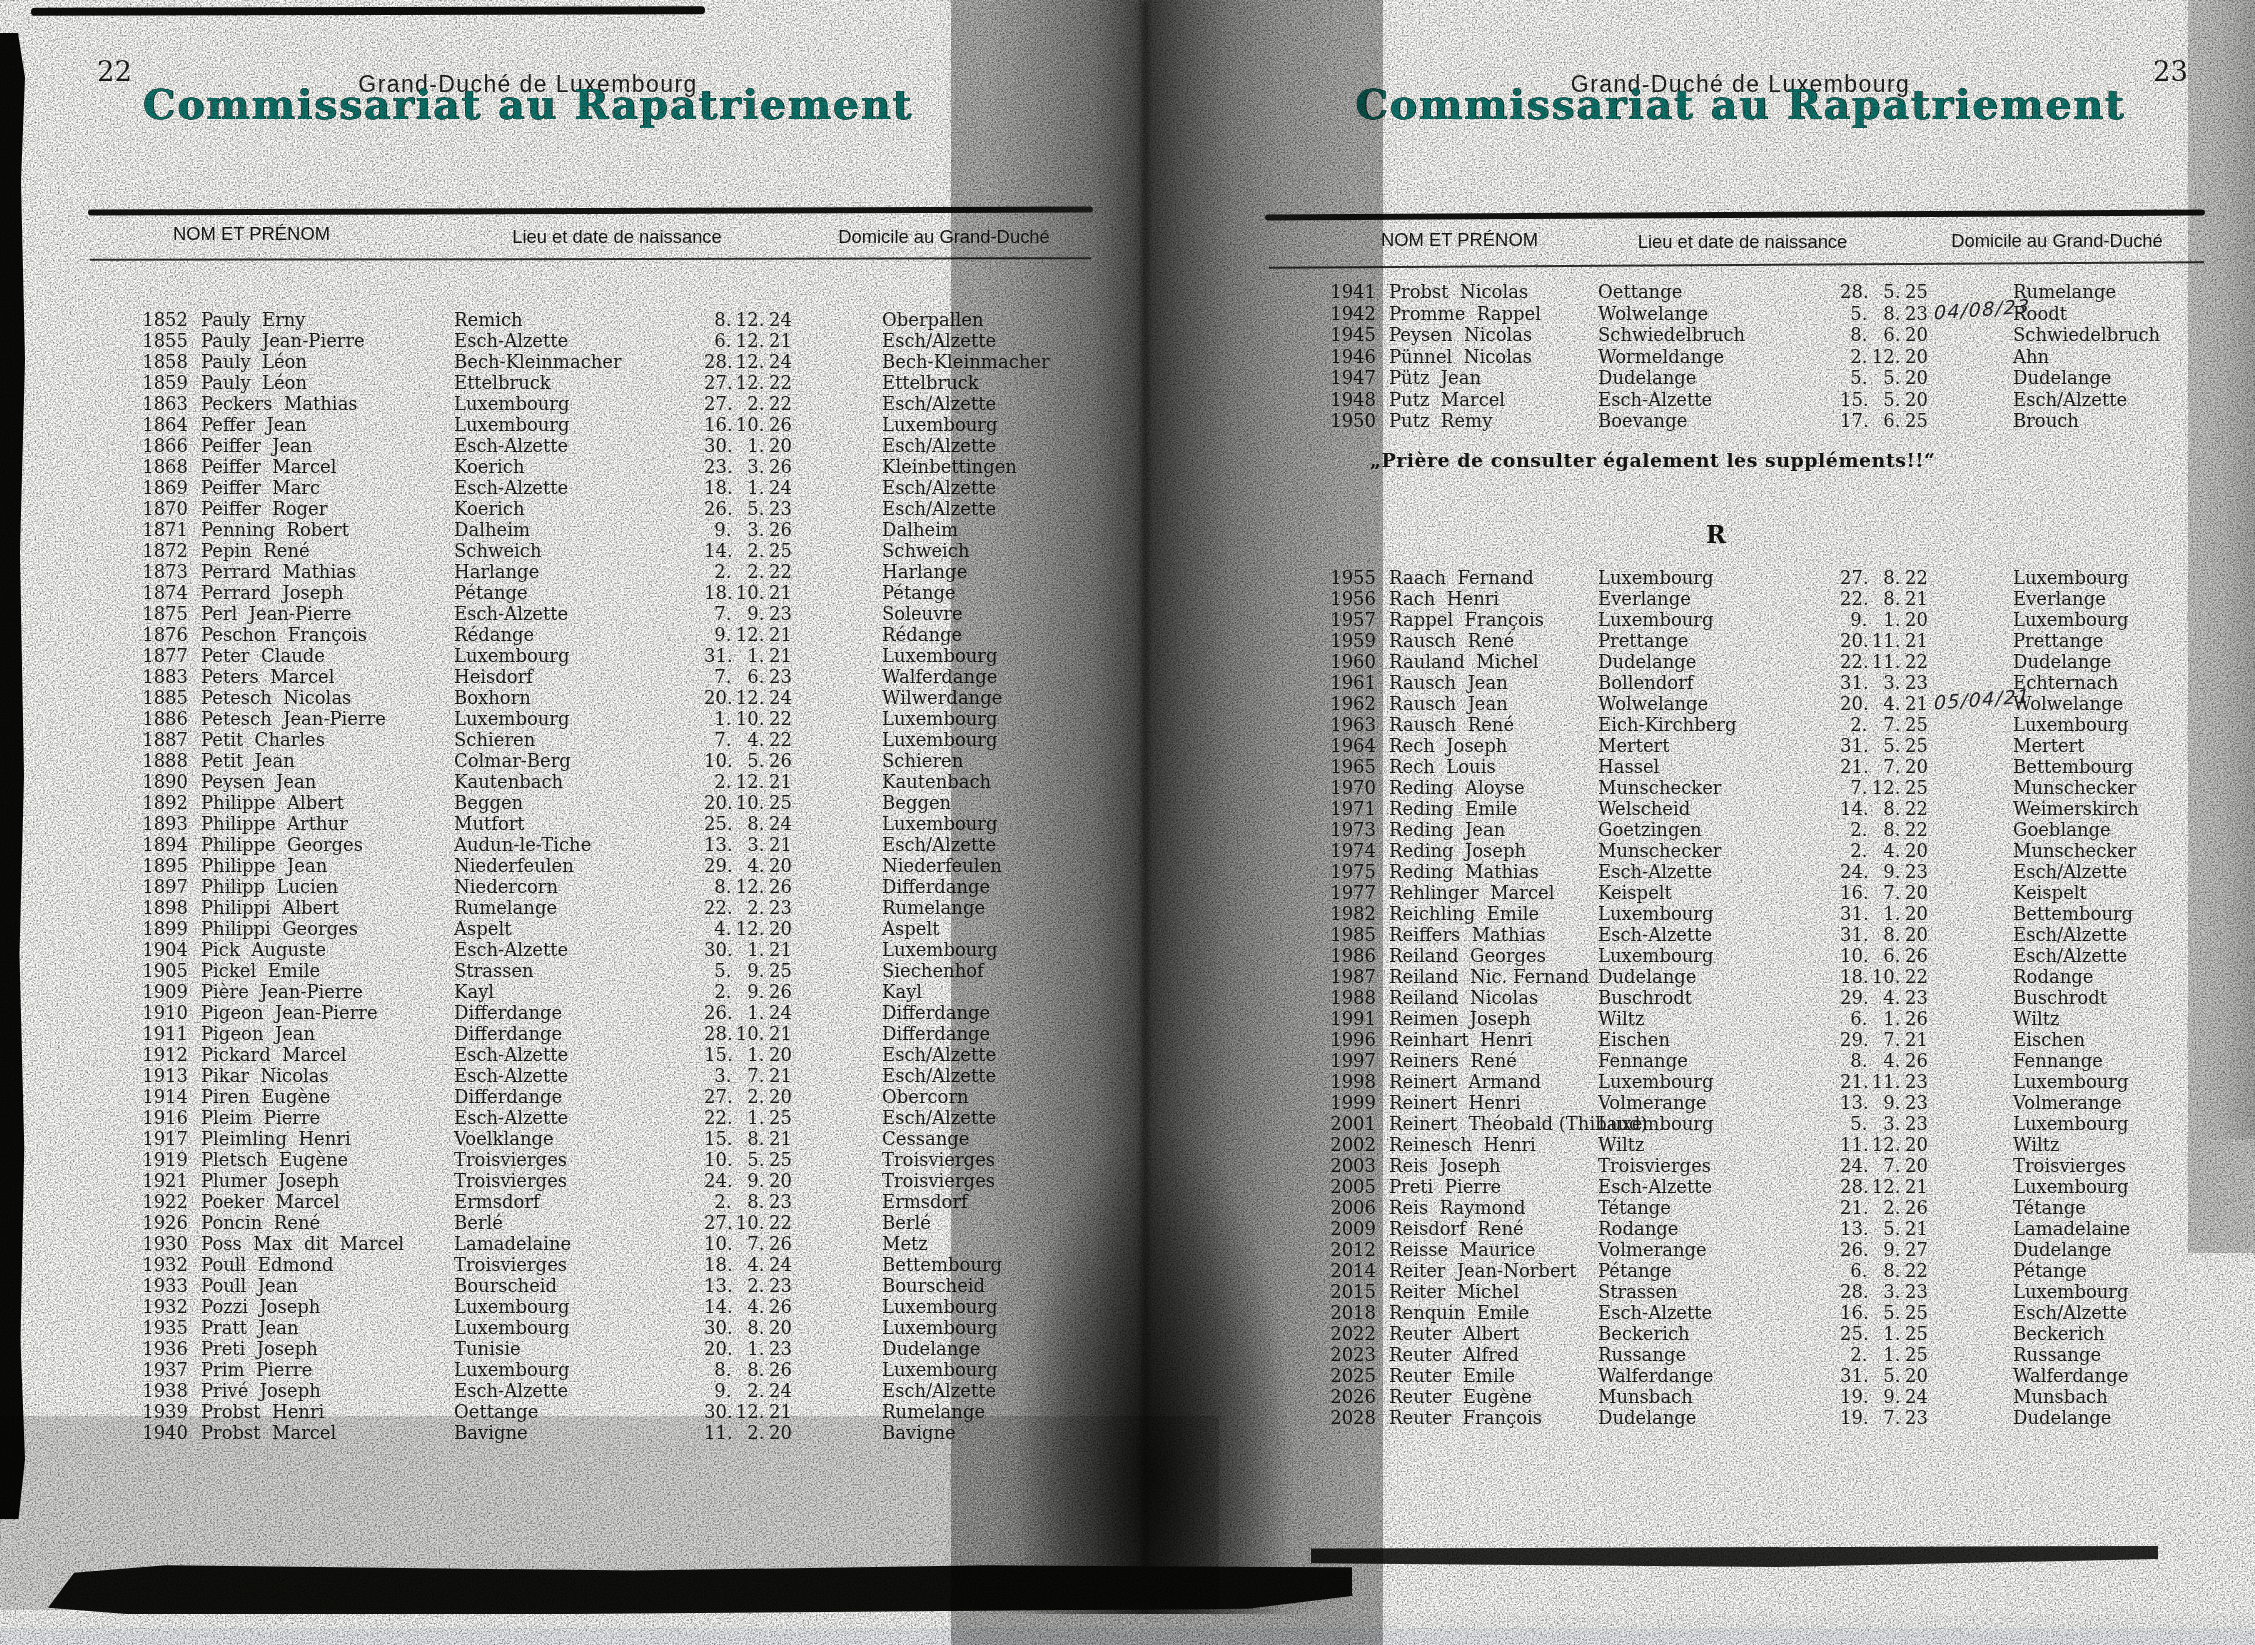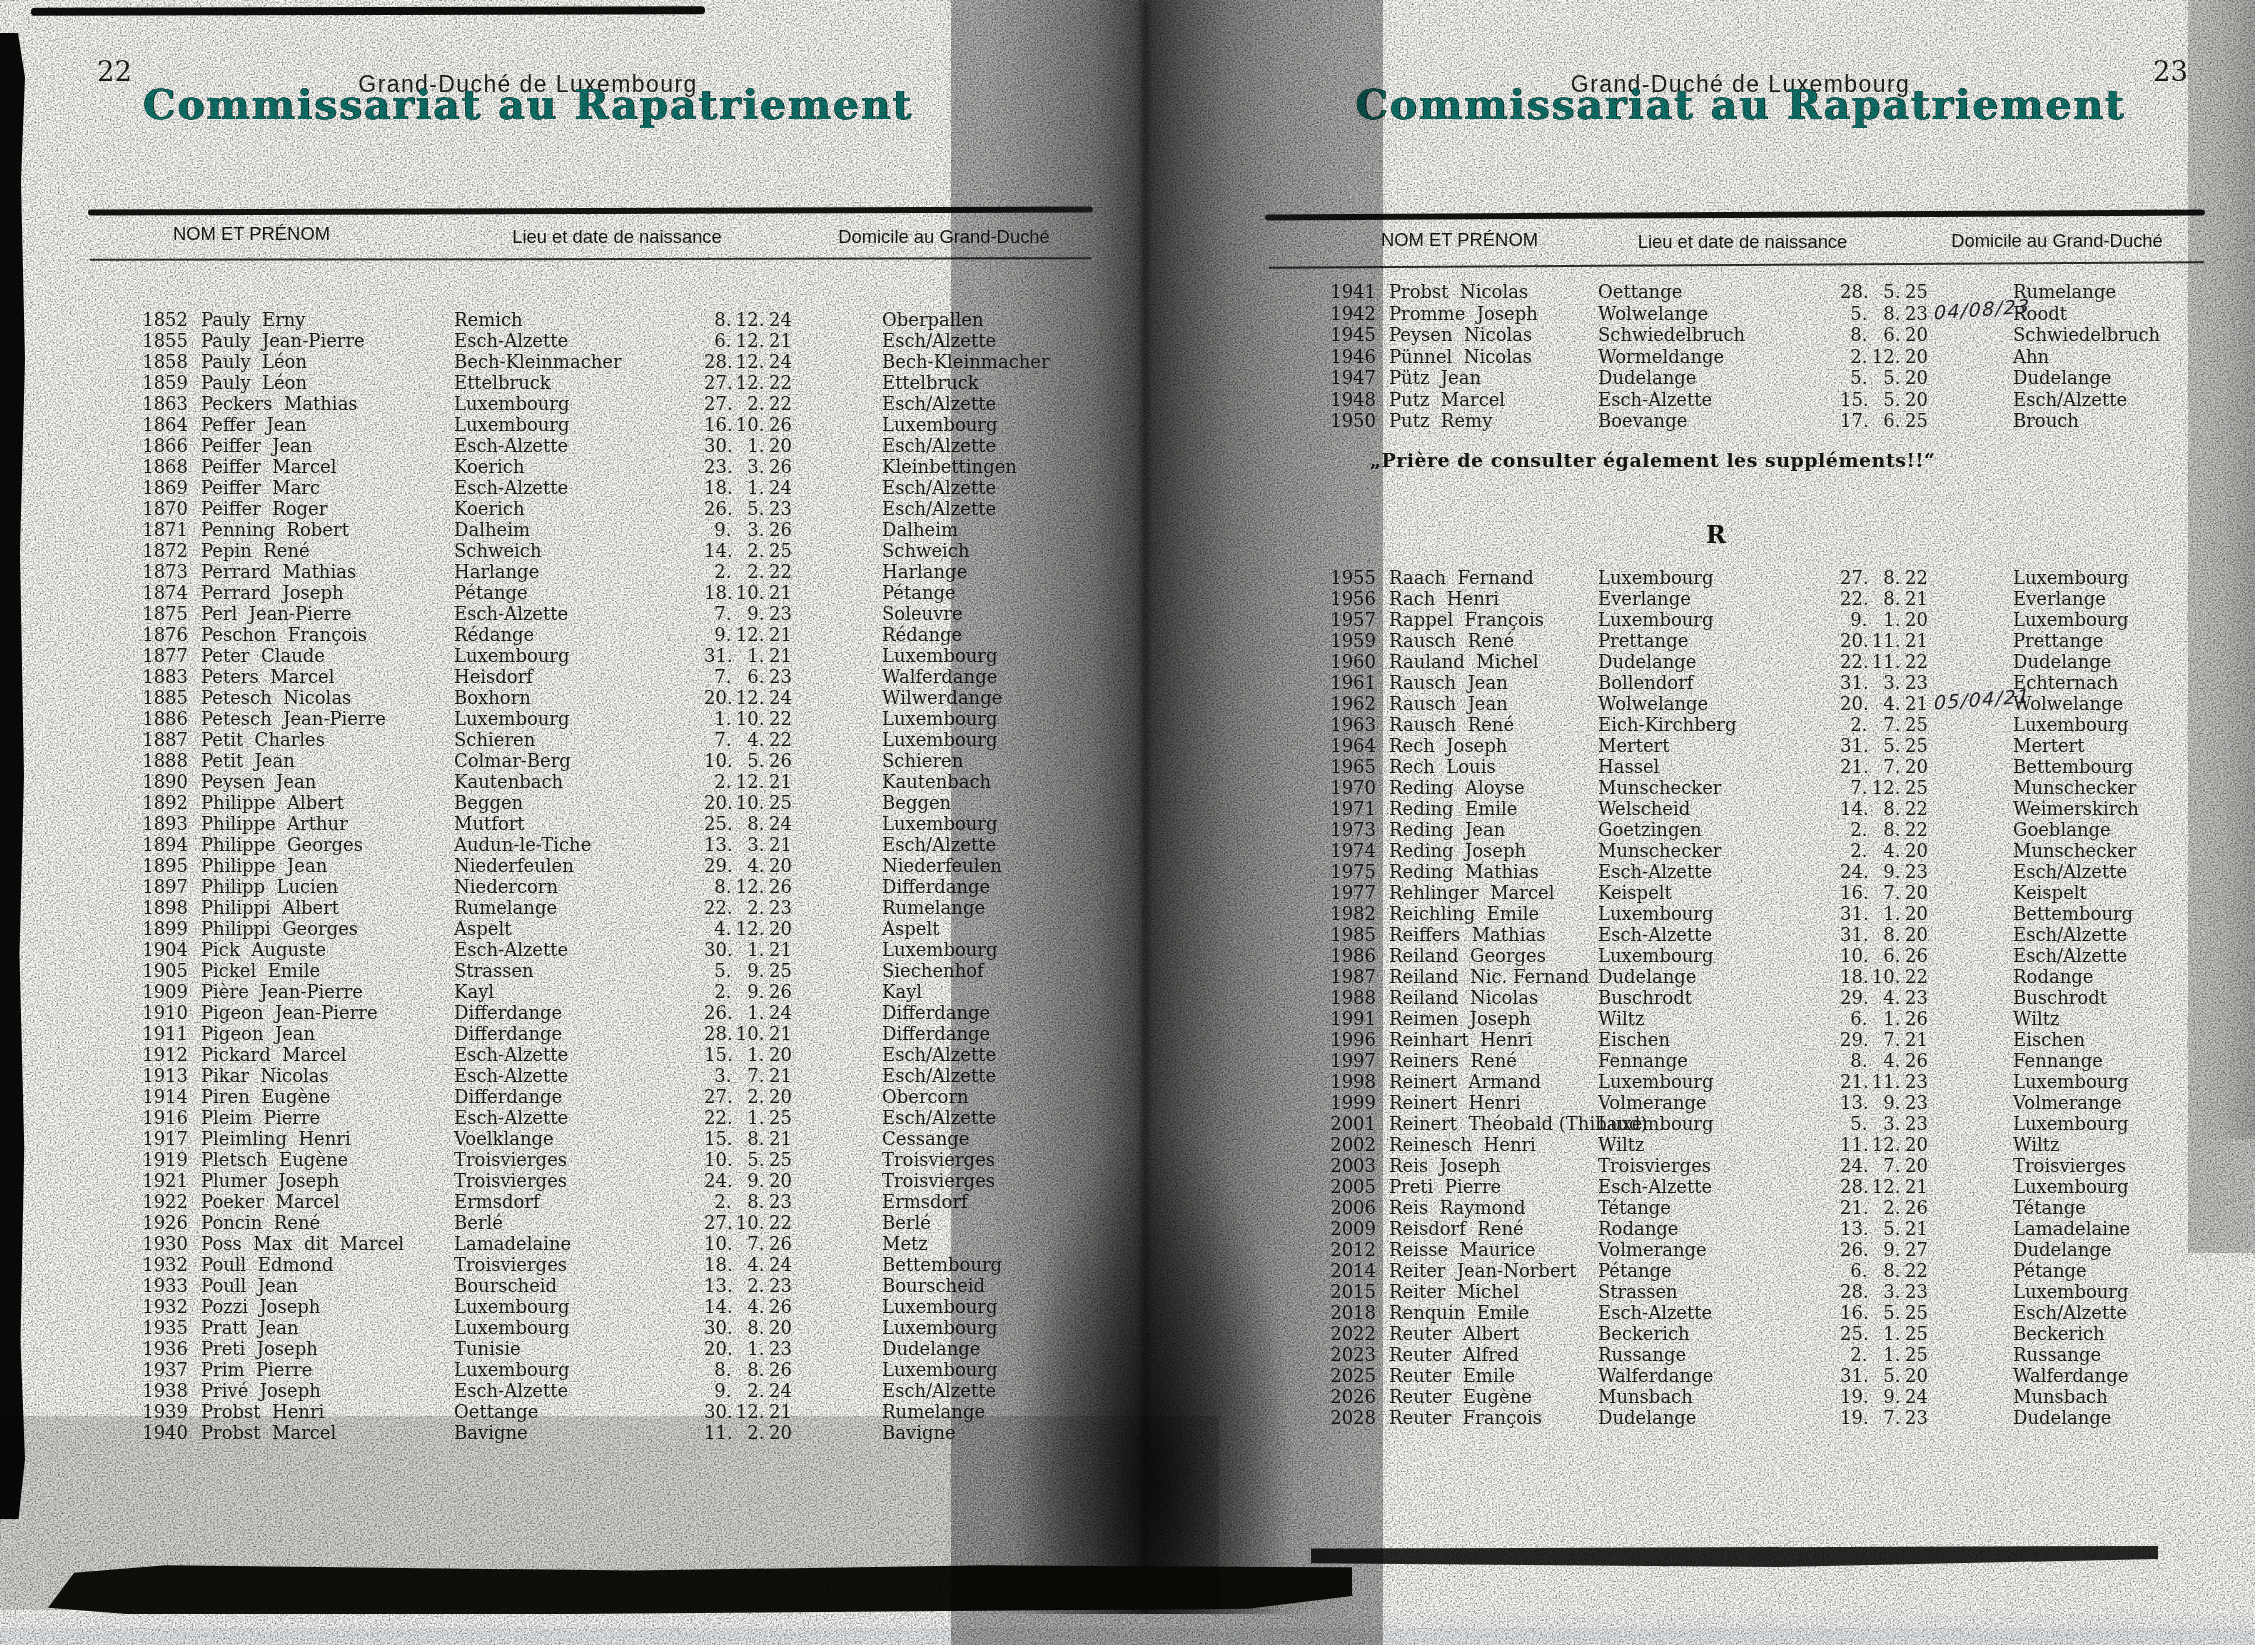--- a/index.html
+++ b/index.html
@@ -802,21 +802,21 @@
             <span class="d">28.</span>
             <span class="m">5.</span>
             <span class="y">25</span>
           </span>
           <span class="c-spacer"></span>
           <span class="c-dom">Rumelange</span>
         </div>
         <div class="trow">
           <div class="hl-band"></div>
           <span class="c-num">1942</span>
-          <span class="c-name">Promme  Joseph</span>
+          <span class="c-name">Promme  Rappel</span>
           <span class="c-place">Wolwelange</span>
           <span class="c-date">
             <span class="d">5.</span>
             <span class="m">8.</span>
             <span class="y">23</span>
           </span>
           <span class="c-spacer"></span>
           <span class="c-dom">Roodt</span>
           <span class="annot">04/08/23</span>
         </div>

